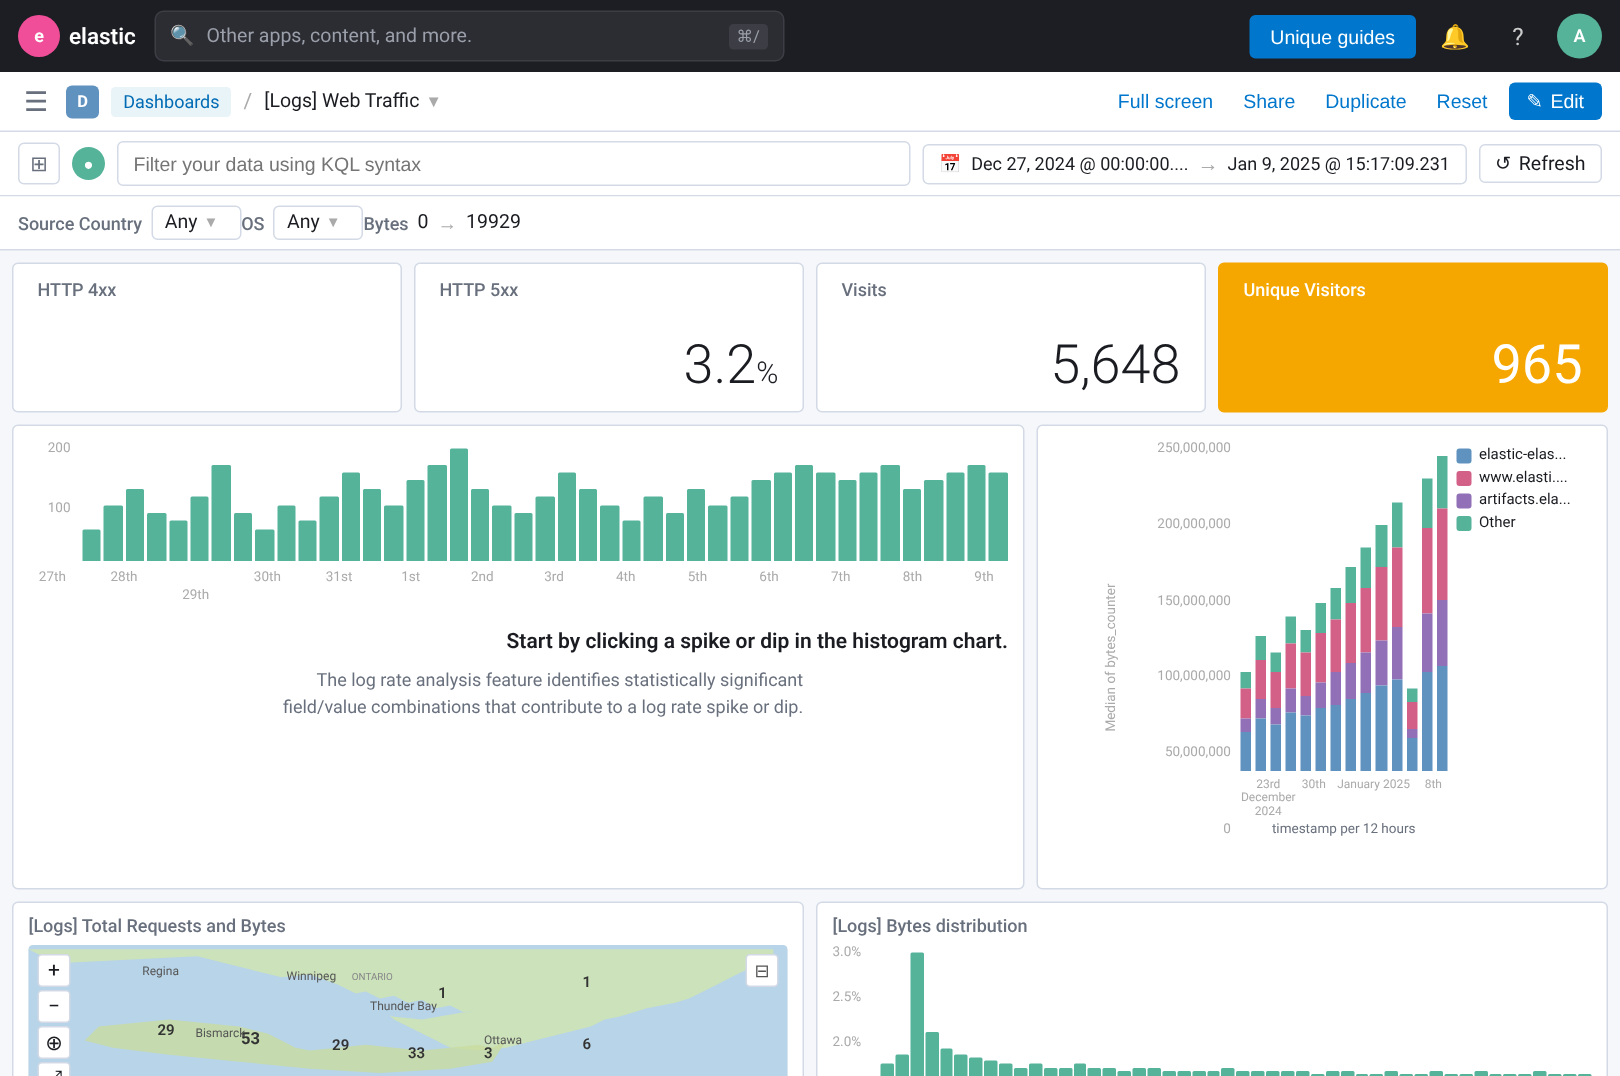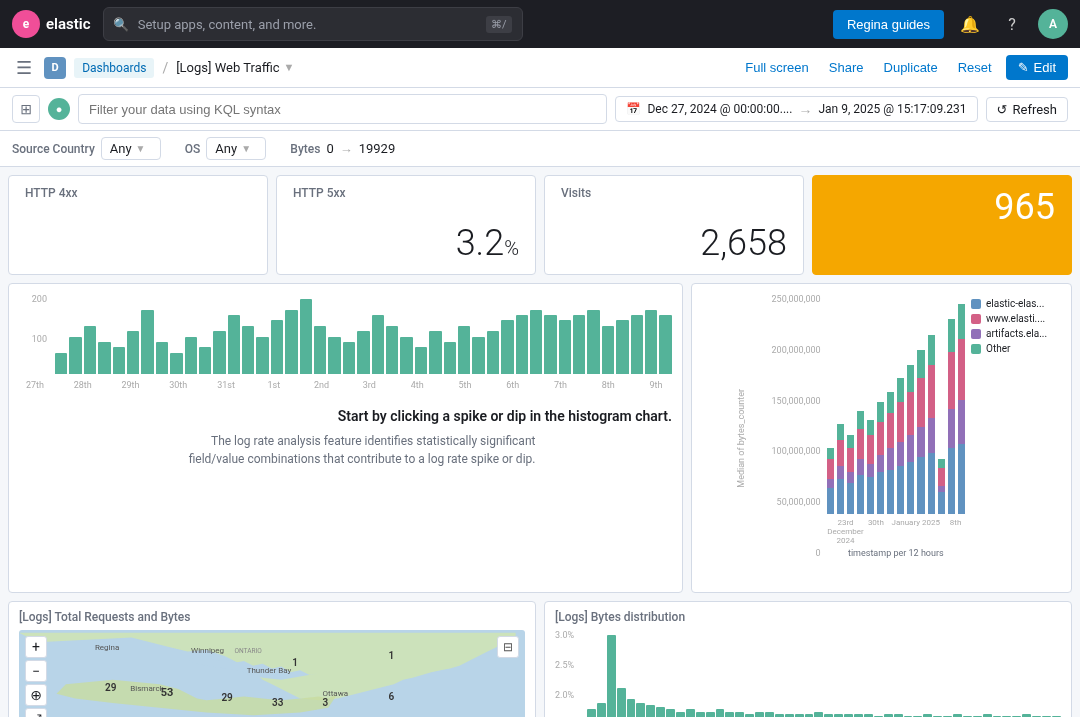--- a/index.html
+++ b/index.html
@@ -235,21 +235,20 @@
       cursor: pointer;
     }
 
     
     .filters-row {
       background: #fff;
       border-bottom: 1px solid #d3dae6;
       display: flex;
       align-items: center;
       padding: 6px 12px;
-      gap: 24px;
     }
     .filter-group {
       display: flex;
       align-items: center;
       gap: 6px;
     }
     .filter-label {
       font-size: 12px;
       color: #69707d;
       font-weight: 500;
@@ -477,25 +476,25 @@
 </head>
 <body>
 
 <div class="top-nav">
   <div class="elastic-logo">
     <div class="elastic-logo-icon">e</div>
     <span>elastic</span>
   </div>
   <div class="search-bar">
     <span>🔍</span>
-    <span style="color:#9b9faa">Setup apps, content, and more.</span>
+    <span style="color:#9b9faa">Other apps, content, and more.</span>
     <span class="search-shortcut">⌘/</span>
   </div>
   <div class="nav-right">
-    <button class="setup-guides-btn">Regina guides</button>
+    <button class="setup-guides-btn">Unique guides</button>
     <div class="nav-icon-btn">🔔</div>
     <div class="nav-icon-btn">?</div>
     <div class="avatar">A</div>
   </div>
 </div>
 
 <div class="second-nav">
   <div class="hamburger-btn">☰</div>
   <div class="breadcrumb-avatar">D</div>
   <div class="breadcrumb-item">Dashboards</div>
@@ -565,24 +564,25 @@
     </div>
     <div class="stat-card">
       <span class="stat-title">HTTP 5xx</span>
       <div class="stat-value">
         <span>3.2</span><span class="unit">%</span>
       </div>
     </div>
     <div class="stat-card">
       <span class="stat-title">Visits</span>
       <div class="stat-value">
-        <span>2,658</span>
+        <span>5,648</span>
       </div>
     </div>
     <div class="stat-card yellow">
+      <span class="stat-title">Unique Visitors</span>
       <div class="stat-value">
         <span>965</span>
       </div>
     </div>
   </div>
 
   <div class="charts-row">
 
     <div class="chart-card left">
       <div style="display:flex;align-items:flex-start;gap:8px;margin-bottom:2px">
@@ -635,21 +635,21 @@
               <div class="hist-bar" style="height: 53.5714px;"></div>
               <div class="hist-bar" style="height: 58.9286px;"></div>
               <div class="hist-bar" style="height: 64.2857px;"></div>
               <div class="hist-bar" style="height: 58.9286px;"></div>
             </div>
         </div>
       </div>
       <div class="hist-labels" id="hist-labels">
           <span class="hist-label" style="flex: 3 1 0%;">27th</span>
           <span class="hist-label" style="flex: 3 1 0%;">28th</span>
-          <span class="hist-label" style="flex: 3 1 0%;">29th</span>
+          <span class="hist-label" style="flex: 3 1 0%; margin-top: 12px;">29th</span>
           <span class="hist-label" style="flex: 3 1 0%;">30th</span>
           <span class="hist-label" style="flex: 3 1 0%;">31st</span>
           <span class="hist-label" style="flex: 3 1 0%;">1st</span>
           <span class="hist-label" style="flex: 3 1 0%;">2nd</span>
           <span class="hist-label" style="flex: 3 1 0%;">3rd</span>
           <span class="hist-label" style="flex: 3 1 0%;">4th</span>
           <span class="hist-label" style="flex: 3 1 0%;">5th</span>
           <span class="hist-label" style="flex: 3 1 0%;">6th</span>
           <span class="hist-label" style="flex: 3 1 0%;">7th</span>
           <span class="hist-label" style="flex: 3 1 0%;">8th</span>

